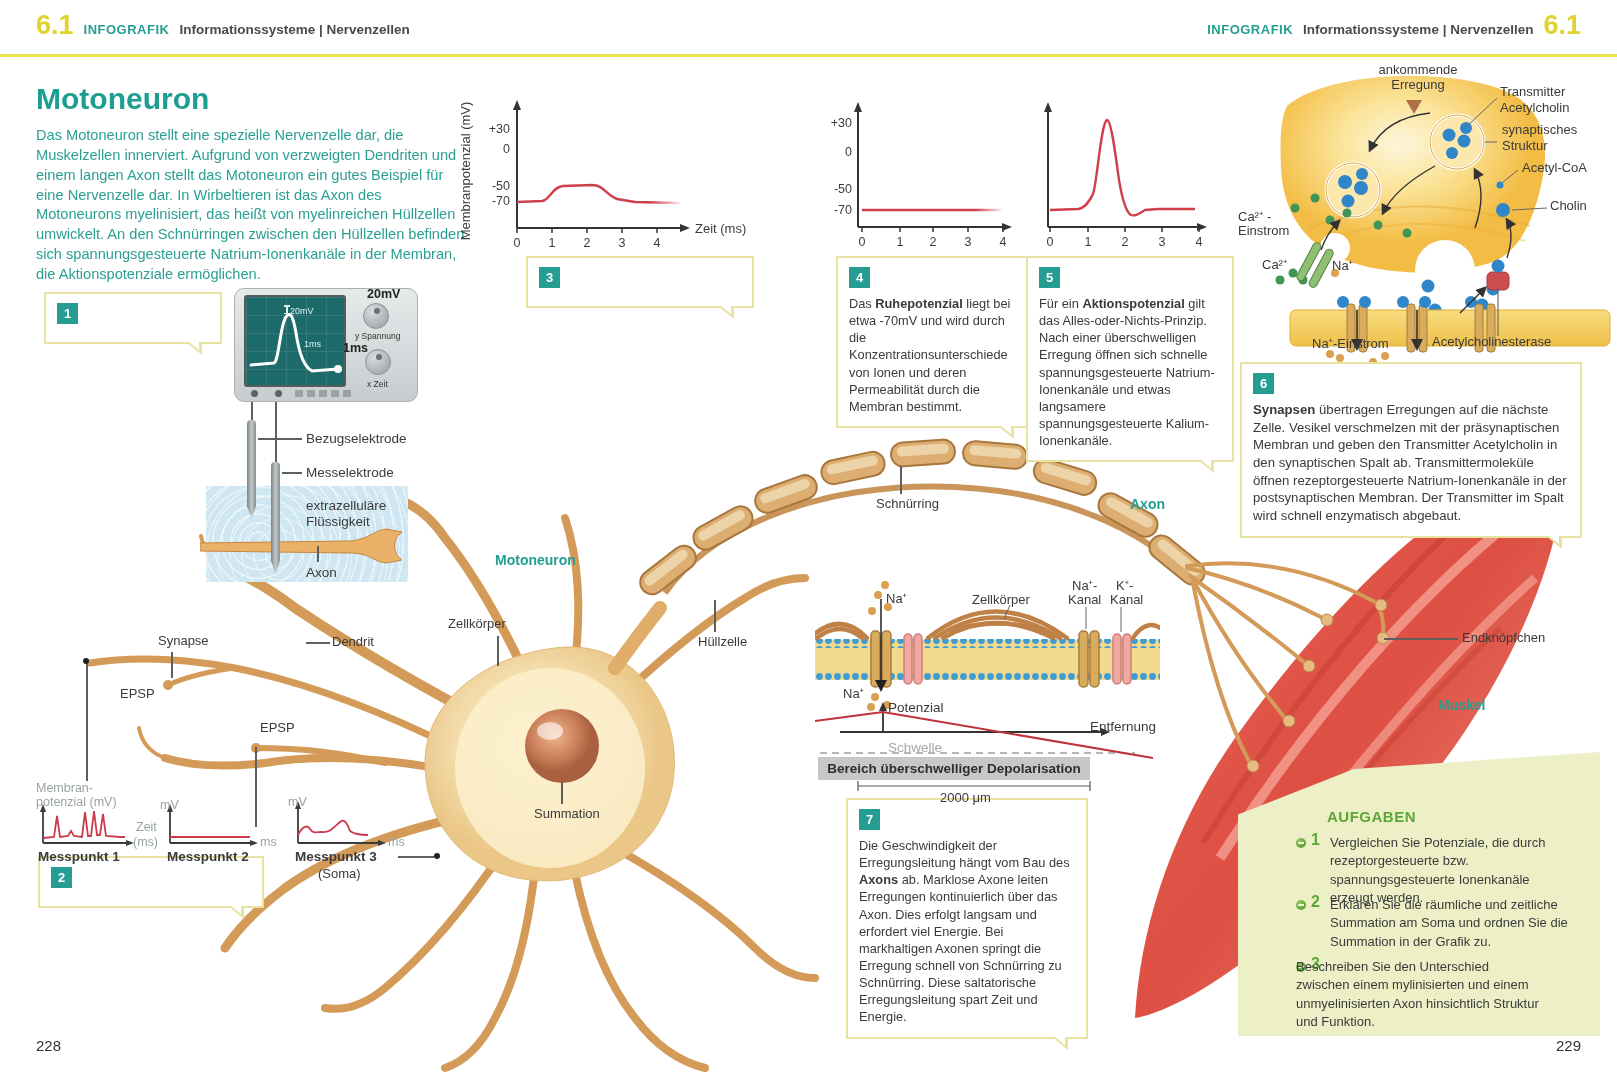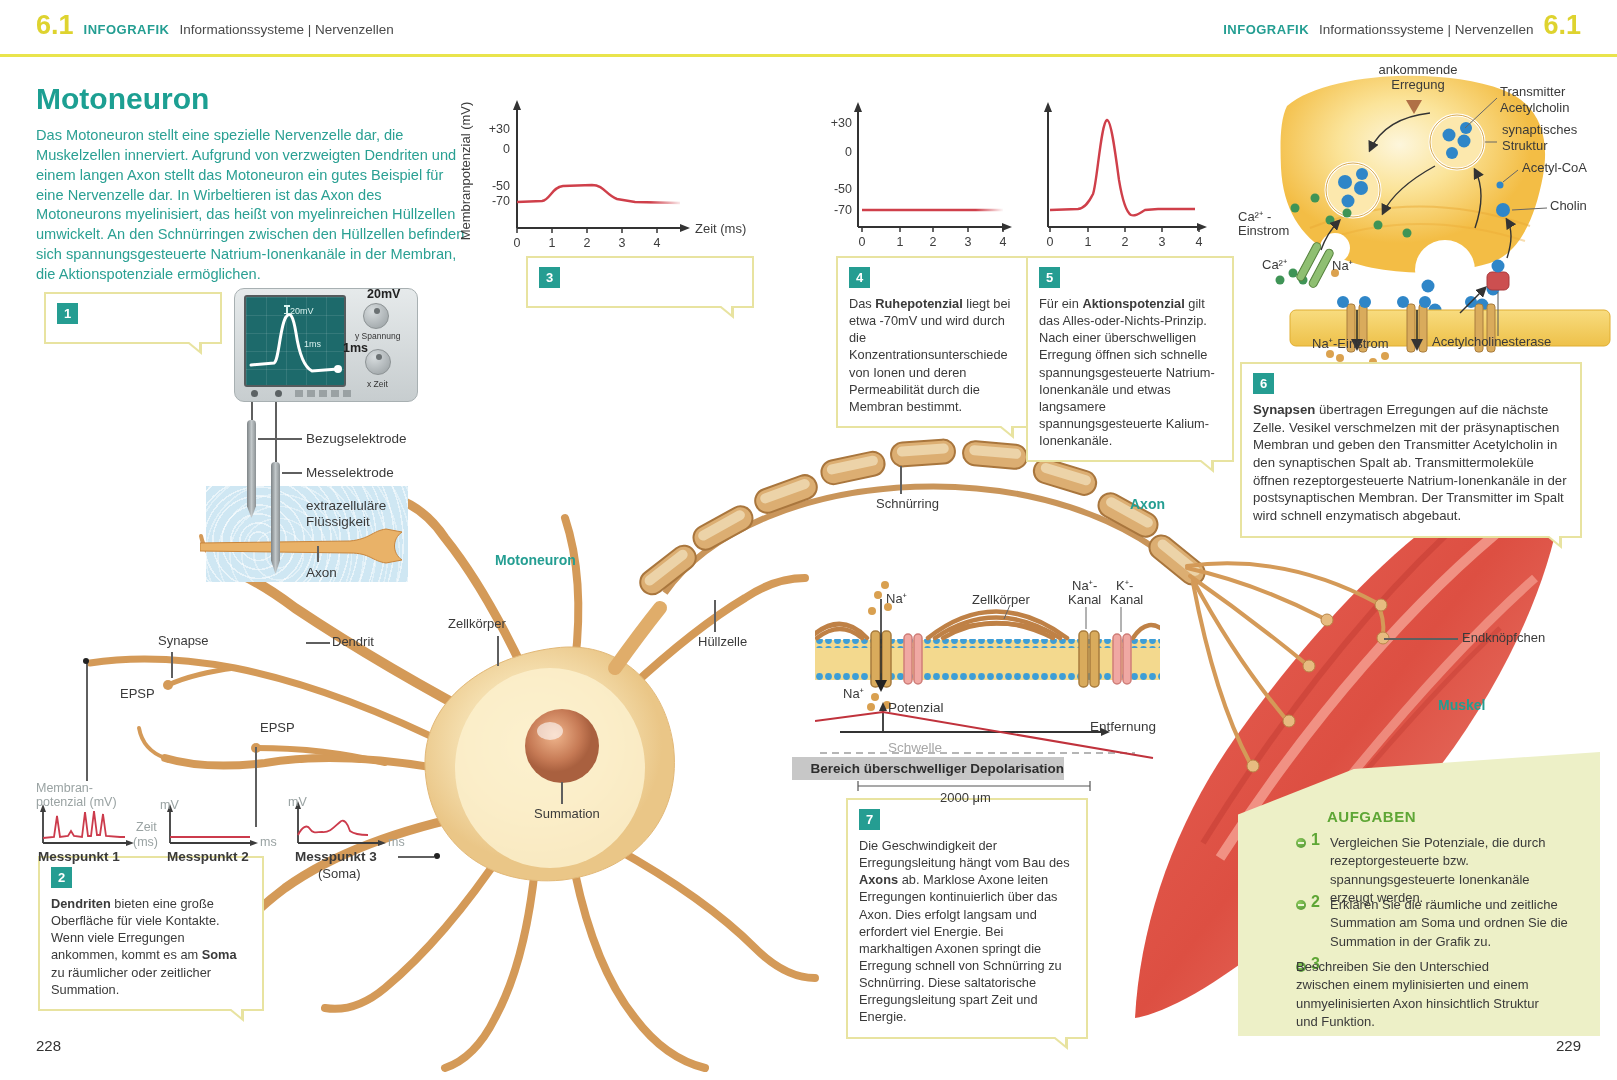--- a/index.html
+++ b/index.html
@@ -13,21 +13,21 @@
   .lbl{position:absolute;font-size:13px;color:#3a3a3a;white-space:nowrap;z-index:6}
   .lbl.teal{color:var(--teal);font-weight:bold;font-size:14px}
   .lbl.gray{color:var(--gray)}
   .lbl.bold{font-weight:bold}
   .line{position:absolute;background:#5f5f5f;z-index:5}
   .dot{position:absolute;width:6px;height:6px;border-radius:50%;background:#222;z-index:5}
   
   .hdr{position:absolute;top:10px;display:flex;align-items:baseline;gap:10px;z-index:8}
   .hdr .num{font-size:27px;font-weight:bold;color:#ded32f}
   .hdr .tag{font-size:13px;font-weight:bold;color:var(--teal);letter-spacing:.5px}
-  .hdr .ttl{font-size:13.5px;font-weight:400;color:#4a4a4a}
+  .hdr .ttl{font-size:13.5px;font-weight:700;color:#4a4a4a}
   .rule{position:absolute;top:54px;left:0;width:100%;height:3px;background:#e9e44c}
   .title{position:absolute;left:36px;top:82px;font-size:30px;font-weight:bold;color:#1c9f92}
   .intro{position:absolute;left:36px;top:126px;width:432px;font-size:14.6px;line-height:1.36;color:#2aa093}
   
   .callout{position:absolute;background:#fff;border:2px solid var(--boxb);padding:9px 11px 11px;z-index:4}
   .callout::after{content:"";position:absolute;right:18px;bottom:-13px;border-left:16px solid transparent;border-top:13px solid var(--boxb)}
   .callout::before{content:"";position:absolute;right:21px;bottom:-8px;border-left:11px solid transparent;border-top:9px solid #fff;z-index:1}
   .badge{width:21px;height:21px;background:#259d92;color:#fff;font-weight:bold;font-size:13px;text-align:center;line-height:21px;margin-bottom:7px}
   .callout p{margin:0;font-size:12.8px;line-height:1.34;color:#3a3a3a}
   
@@ -55,22 +55,22 @@
                          repeating-radial-gradient(circle at 36% 72%,rgba(255,255,255,.4) 0 1.5px,transparent 1.5px 12px)}
   
   .aufg{position:absolute;left:1238px;top:752px;width:362px;height:284px;background:#edf0c7;z-index:3;
         clip-path:polygon(0 22%,32% 6%,100% 0,100% 100%,0 100%)}
   .aufg-title{position:absolute;font-size:15px;font-weight:bold;color:var(--green);letter-spacing:.5px;z-index:6}
   .a-num{position:absolute;font-size:16px;font-weight:bold;color:var(--green);z-index:6}
   .a-txt{position:absolute;width:244px;font-size:13px;line-height:1.42;color:#3a3a3a;z-index:6}
   .leaf{position:absolute;width:10px;height:10px;border-radius:50%;z-index:6;
         background:radial-gradient(circle at 35% 30%,#8cc95c,#4c9130)}
   .leaf::after{content:"";position:absolute;left:2px;top:4px;width:6px;height:1.5px;background:#eef4d8}
-  .bar-depol{position:absolute;left:792px;top:757px;width:272px;height:23px;background:#c7c7c7;z-index:4;
-        font-size:13.5px;font-weight:bold;color:#2e2e2e;text-align:right;line-height:23px}
+  .bar-depol{position:absolute;left:818px;top:757px;width:272px;height:23px;background:#c7c7c7;z-index:4;
+        font-size:13.5px;font-weight:bold;color:#2e2e2e;text-align:center;line-height:23px}
   .pagenum{position:absolute;bottom:26px;font-size:15px;color:#333;z-index:8}
   svg{position:absolute}
   .tick{font-family:"Liberation Sans",sans-serif;font-size:12.5px;fill:#3c3c3c}
   .axlbl{font-family:"Liberation Sans",sans-serif;font-size:13px;fill:#3c3c3c}
 </style>
 </head>
 <body>
 
 <div class="page">
 
@@ -216,21 +216,20 @@
   <div class="callout" style="left:1240px;top:362px;width:342px">
     <div class="badge">6</div>
     <p style="font-size:13.2px"><b>Synapsen</b><span> übertragen Erregungen auf die nächste Zelle. Vesikel verschmelzen mit der präsynaptischen Membran und geben den Transmitter Acetylcholin in den synaptischen Spalt ab. Transmittermoleküle öffnen rezeptorgesteuerte Natrium-Ionenkanäle in der postsynaptischen Membran. Der Transmitter im Spalt wird schnell enzymatisch abgebaut.</span></p>
   </div>
   <div class="callout" style="left:846px;top:798px;width:242px">
     <div class="badge">7</div>
     <p><span>Die Geschwindigkeit der Erregungsleitung hängt vom Bau des </span><b>Axons</b><span> ab. Marklose Axone leiten Erregungen kontinuierlich über das Axon. Dies erfolgt langsam und erfordert viel Energie. Bei markhaltigen Axonen springt die Erregung schnell von Schnürring zu Schnürring. Diese saltatorische Erregungsleitung spart Zeit und Energie.</span></p>
   </div>
   <div class="callout" style="left:38px;top:856px;width:226px">
     <div class="badge">2</div>
-    <p><b>Dendriten</b><span> bieten eine große Oberfläche für viele Kontakte. Wenn viele Erregungen ankommen, kommt es am </span><b>Soma</b><span> zu räumlicher oder zeitlicher Summation.</span></p>
   </div>
 
   <div class="osc">
     <div class="osc-screen">
       <svg style="left:0;top:0" width="98" height="88" viewBox="0 0 98 88">
         <path d="M5,68 L28,66 C33,64 34,28 40,20 C44,14 47,18 50,36 C53,56 58,70 66,74 L92,72" stroke="#fff" stroke-width="3" fill="none" stroke-linecap="round"></path>
         <circle cx="92" cy="72" r="4" fill="#fff"></circle>
       </svg>
       <span class="osc-note" style="left:40px;top:8px"><span class="ibar"></span><span>20mV</span></span>
       <span class="osc-note" style="left:58px;top:42px">1ms</span>

